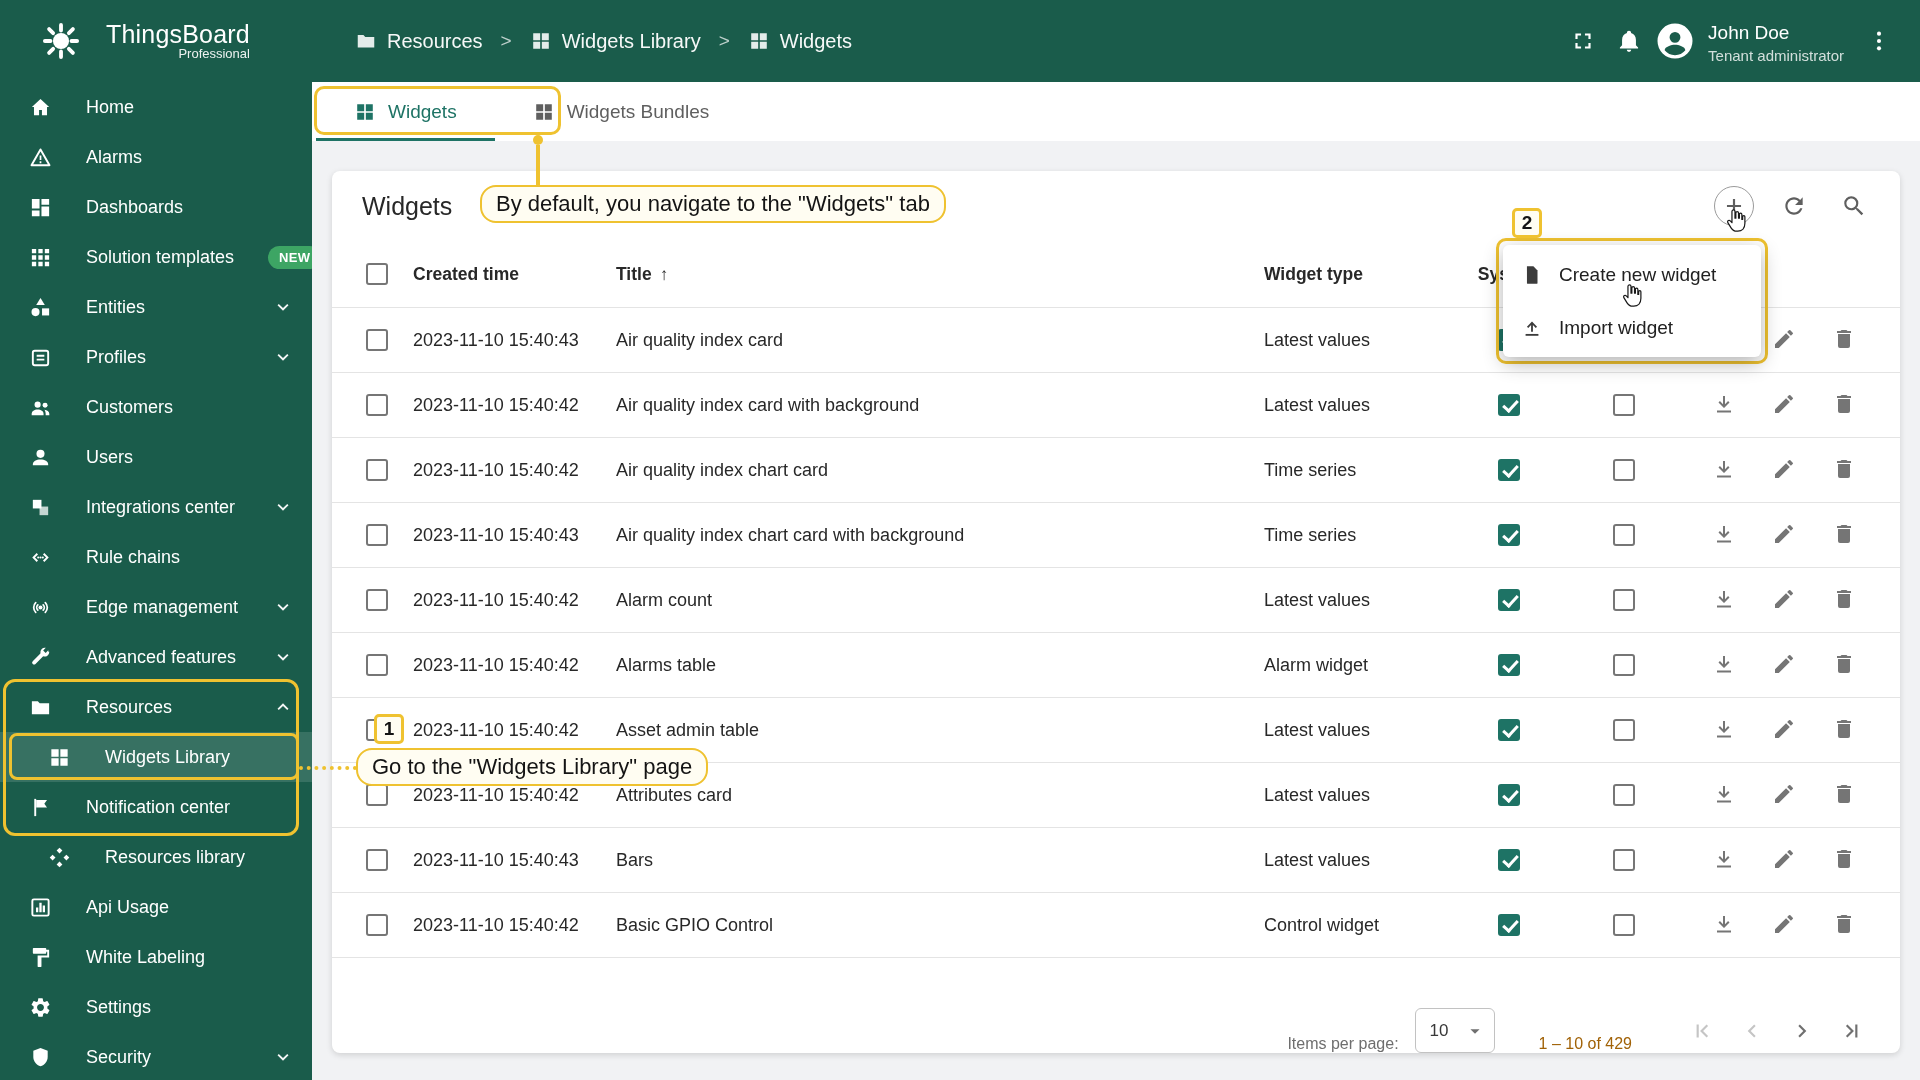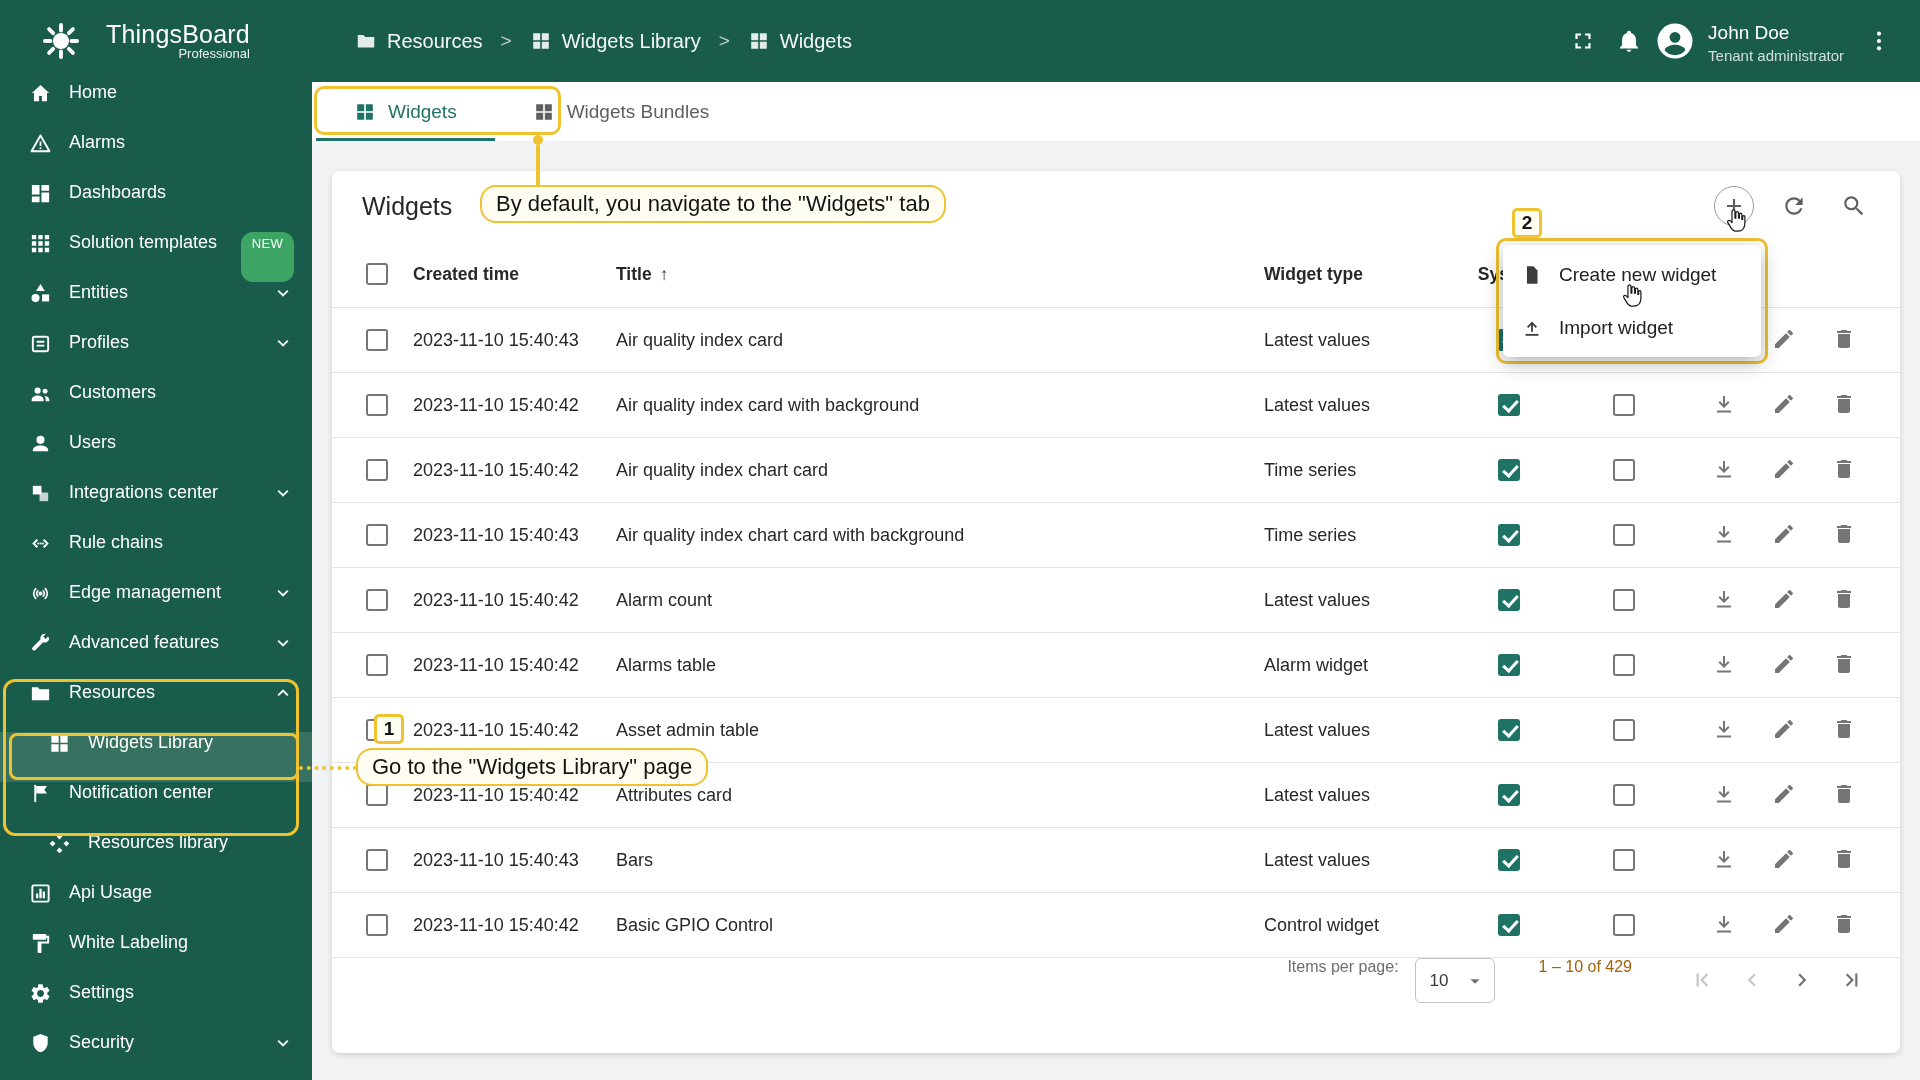--- a/index.html
+++ b/index.html
@@ -15,28 +15,28 @@
   button{background:none;border:none;cursor:pointer;font-family:inherit}
 
   
   .sidebar{position:absolute;left:0;top:0;width:312px;height:1080px;background:var(--teal);
            color:#fff;overflow:hidden;z-index:5}
   .logo{height:82px;display:flex;align-items:center;gap:24px;padding-left:40px}
   .logo-ic{width:42px;height:42px;color:#fff}
   .brand{display:flex;flex-direction:column;align-items:flex-end;line-height:1.05}
   .brand-name{font-size:25px;font-weight:500;letter-spacing:.2px}
   .brand-sub{font-size:13px;opacity:.92}
-  .side-item{height:50px;display:flex;gap:17px;padding:0 18px 0 29px;
+  .side-item{height:50px;display:flex;align-items:center;gap:34px;padding:0 18px 0 29px;
              font-size:18px;cursor:pointer;white-space:nowrap}
   .side-item .s-ic{width:23px;height:23px;flex:none}
   .side-item.sub{padding-left:48px}
   .side-item.active{background:rgba(255,255,255,.13)}
   .chev{width:22px;height:22px;margin-left:auto;flex:none;opacity:.95}
   .new-badge{margin-left:auto;background:#3DA564;border-radius:12px;font-size:13px;
-             font-weight:400;padding:4px 11px;letter-spacing:.3px}
+             font-weight:700;padding:4px 11px;letter-spacing:.3px}
 
   
   .main{position:absolute;left:312px;top:0;right:0;bottom:0}
   .topbar{height:82px;background:var(--teal);display:flex;align-items:center;color:#fff;
           padding:0 18px 0 43px}
   .breadcrumb{display:flex;align-items:center}
   .bc-item{display:inline-flex;align-items:center;gap:10px;font-size:20px;
            color:rgba(255,255,255,.96);cursor:pointer}
   .bc-ic{width:22px;height:22px;opacity:.92}
   .bc-sep{margin:0 18px;font-size:19px;opacity:.72}
@@ -79,21 +79,21 @@
   .cell-ellip{overflow:hidden;text-overflow:ellipsis;white-space:nowrap}
   .sort{margin-left:8px;font-size:17px}
   .cb{width:22px;height:22px;border:2px solid #767676;border-radius:3px;background:#fff;
       position:relative;cursor:pointer;flex:none}
   .cb.checked{background:var(--accent);border-color:var(--accent)}
   .cb.checked::after{content:"";position:absolute;left:6px;top:1px;width:6px;height:12px;
       border:solid #fff;border-width:0 3px 3px 0;transform:rotate(42deg)}
   .row-btn{color:#757575}
   .row-btn [data-icon]{width:24px;height:24px}
 
-  .tfoot{position:absolute;left:0;right:0;bottom:0;height:95px;display:flex;align-items:flex-start;
+  .tfoot{position:absolute;left:0;right:0;bottom:0;height:95px;display:flex;align-items:flex-end;
          justify-content:flex-end;padding-right:26px;color:var(--muted);font-size:16px}
   .ipp-label{margin-right:16px}
   .ipp-select{width:80px;height:45px;border:1px solid #c2c2c2;border-radius:6px;display:flex;
               align-items:center;justify-content:space-between;padding:0 8px 0 14px;
               color:#383838;font-size:17px;cursor:pointer;margin-right:44px}
   .ipp-select [data-icon]{width:22px;height:22px;color:#6f6f6f}
   .range{color:#a16207;margin-right:42px}
   .pg-btn{width:44px;height:44px;border-radius:50%;display:flex;align-items:center;
           justify-content:center;color:#707070;margin-left:6px}
   .pg-btn [data-icon]{width:26px;height:26px}

